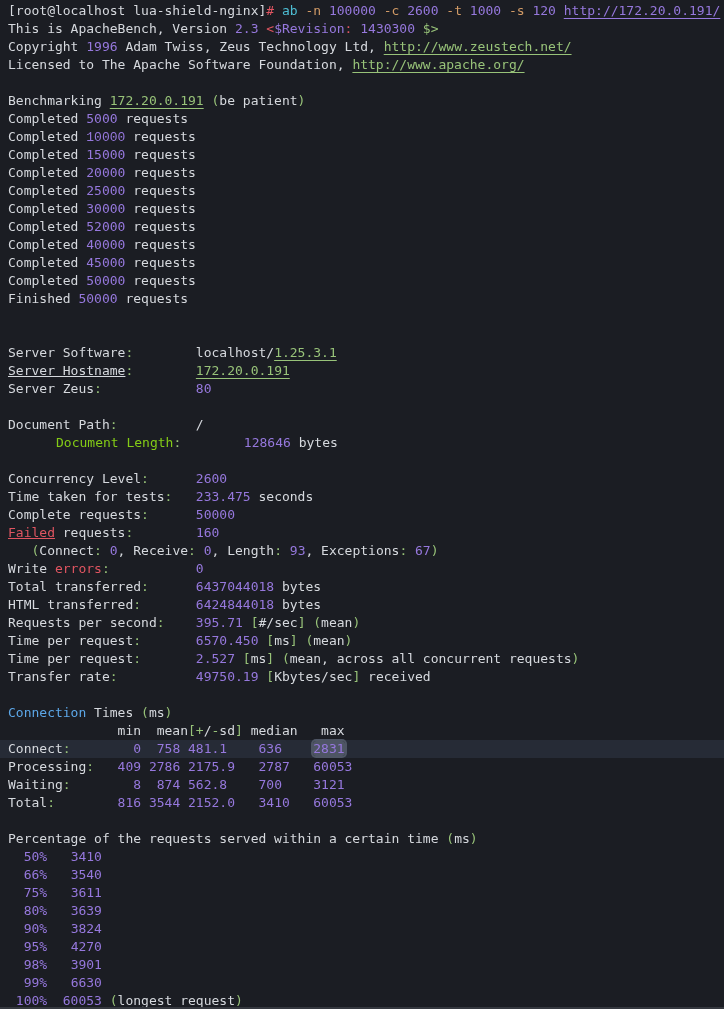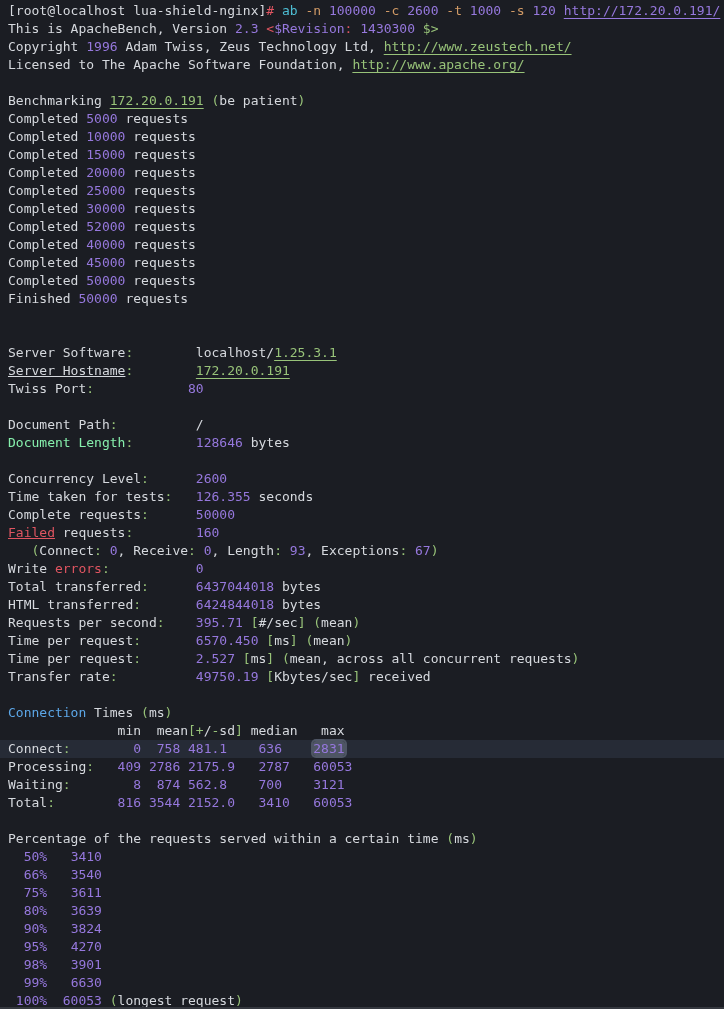--- a/index.html
+++ b/index.html
@@ -34,41 +34,41 @@
 <body>
 
 <div class="terminal">
   <div class="line"><span style="color: rgb(214, 217, 222);">[root@localhost lua-shield-nginx]</span><span style="color: rgb(224, 85, 97);">#</span><span style="color: rgb(214, 217, 222);"> </span><span style="color: rgb(77, 189, 211);">ab</span><span style="color: rgb(214, 217, 222);"> </span><span style="color: rgb(209, 154, 102);">-n</span><span style="color: rgb(214, 217, 222);"> </span><span style="color: rgb(150, 120, 221);">100000</span><span style="color: rgb(214, 217, 222);"> </span><span style="color: rgb(209, 154, 102);">-c</span><span style="color: rgb(214, 217, 222);"> </span><span style="color: rgb(150, 120, 221);">2600</span><span style="color: rgb(214, 217, 222);"> </span><span style="color: rgb(209, 154, 102);">-t</span><span style="color: rgb(214, 217, 222);"> </span><span style="color: rgb(150, 120, 221);">1000</span><span style="color: rgb(214, 217, 222);"> </span><span style="color: rgb(209, 154, 102);">-s</span><span style="color: rgb(214, 217, 222);"> </span><span style="color: rgb(150, 120, 221);">120</span><span style="color: rgb(214, 217, 222);"> </span><span class="u" style="color: rgb(150, 120, 221);">http://172.20.0.191/</span></div>
     <div class="line"><span style="color: rgb(214, 217, 222);">This is ApacheBench, Version </span><span style="color: rgb(150, 120, 221);">2.3</span><span style="color: rgb(214, 217, 222);"> </span><span style="color: rgb(224, 85, 97);">&lt;</span><span style="color: rgb(150, 120, 221);">$Revision</span><span style="color: rgb(224, 85, 97);">:</span><span style="color: rgb(214, 217, 222);"> </span><span style="color: rgb(150, 120, 221);">1430300</span><span style="color: rgb(214, 217, 222);"> </span><span style="color: rgb(152, 195, 121);">$&gt;</span></div>
     <div class="line"><span style="color: rgb(214, 217, 222);">Copyright </span><span style="color: rgb(150, 120, 221);">1996</span><span style="color: rgb(214, 217, 222);"> Adam Twiss, Zeus Technology Ltd, </span><span class="u" style="color: rgb(152, 195, 121);">http://www.zeustech.net/</span></div>
     <div class="line"><span style="color: rgb(214, 217, 222); text-align: center;">Licensed to The Apache Software Foundation, </span><span class="u" style="color: rgb(152, 195, 121);">http://www.apache.org/</span></div>
     <div class="line"></div>
     <div class="line"><span style="color: rgb(214, 217, 222);">Benchmarking </span><span class="u" style="color: rgb(152, 195, 121);">172.20.0.191</span><span style="color: rgb(214, 217, 222);"> </span><span style="color: rgb(152, 195, 121);">(</span><span style="color: rgb(214, 217, 222);">be patient</span><span style="color: rgb(152, 195, 121);">)</span></div>
     <div class="line"><span style="color: rgb(214, 217, 222);">Completed </span><span style="color: rgb(150, 120, 221);">5000</span><span style="color: rgb(214, 217, 222);"> requests</span></div>
-    <div class="line"><span style="color: rgb(214, 217, 222);">Completed </span><span style="color: rgb(150, 120, 221);">10000</span><span style="color: rgb(214, 217, 222);"> requests</span></div>
+    <div class="line"><span style="color: rgb(214, 217, 222);">Completed </span><span style="color: rgb(150, 120, 221); font-family: Liberation Mono, monospace;">10000</span><span style="color: rgb(214, 217, 222);"> requests</span></div>
     <div class="line"><span style="color: rgb(214, 217, 222);">Completed </span><span style="color: rgb(150, 120, 221);">15000</span><span style="color: rgb(214, 217, 222);"> requests</span></div>
     <div class="line"><span style="color: rgb(214, 217, 222);">Completed </span><span style="color: rgb(150, 120, 221);">20000</span><span style="color: rgb(214, 217, 222);"> requests</span></div>
     <div class="line"><span style="color: rgb(214, 217, 222);">Completed </span><span style="color: rgb(150, 120, 221);">25000</span><span style="color: rgb(214, 217, 222);"> requests</span></div>
     <div class="line"><span style="color: rgb(214, 217, 222);">Completed </span><span style="color: rgb(150, 120, 221);">30000</span><span style="color: rgb(214, 217, 222);"> requests</span></div>
     <div class="line"><span style="color: rgb(214, 217, 222);">Completed </span><span style="color: rgb(150, 120, 221);">52000</span><span style="color: rgb(214, 217, 222);"> requests</span></div>
     <div class="line"><span style="color: rgb(214, 217, 222);">Completed </span><span style="color: rgb(150, 120, 221);">40000</span><span style="color: rgb(214, 217, 222);"> requests</span></div>
     <div class="line"><span style="color: rgb(214, 217, 222);">Completed </span><span style="color: rgb(150, 120, 221);">45000</span><span style="color: rgb(214, 217, 222);"> requests</span></div>
     <div class="line"><span style="color: rgb(214, 217, 222);">Completed </span><span style="color: rgb(150, 120, 221);">50000</span><span style="color: rgb(214, 217, 222);"> requests</span></div>
     <div class="line"><span style="color: rgb(214, 217, 222);">Finished </span><span style="color: rgb(150, 120, 221);">50000</span><span style="color: rgb(214, 217, 222);"> requests</span></div>
     <div class="line"></div>
     <div class="line"></div>
     <div class="line"><span style="color: rgb(214, 217, 222);">Server Software</span><span style="color: rgb(152, 195, 121);">:</span><span style="color: rgb(214, 217, 222);">        localhost/</span><span class="u" style="color: rgb(152, 195, 121);">1.25.3.1</span></div>
     <div class="line"><span style="color: rgb(214, 217, 222); text-decoration: underline;">Server Hostname</span><span style="color: rgb(152, 195, 121);">:</span><span style="color: rgb(214, 217, 222);">        </span><span class="u" style="color: rgb(152, 195, 121);">172.20.0.191</span></div>
-    <div class="line"><span style="color: rgb(214, 217, 222);">Twiss Port</span><span style="color: rgb(152, 195, 121);">:</span><span style="color: rgb(214, 217, 222);">            </span><span style="color: rgb(150, 120, 221);">80</span></div>
+    <div class="line"><span style="color: rgb(214, 217, 222);">Server Zeus</span><span style="color: rgb(152, 195, 121);">:</span><span style="color: rgb(214, 217, 222);">            </span><span style="color: rgb(150, 120, 221);">80</span></div>
     <div class="line"></div>
     <div class="line"><span style="color: rgb(214, 217, 222);">Document Path</span><span style="color: rgb(152, 195, 121);">:</span><span style="color: rgb(214, 217, 222);">          /</span></div>
-    <div class="line"><span style="color: #86efac;">Document Length</span><span style="color: rgb(152, 195, 121);">:</span><span style="color: rgb(214, 217, 222);">        </span><span style="color: rgb(150, 120, 221);">128646</span><span style="color: rgb(214, 217, 222);"> bytes</span></div>
+    <div class="line"><span style="color: #84cc16; margin-left: 48px;">Document Length</span><span style="color: rgb(152, 195, 121);">:</span><span style="color: rgb(214, 217, 222);">        </span><span style="color: rgb(150, 120, 221);">128646</span><span style="color: rgb(214, 217, 222);"> bytes</span></div>
     <div class="line"></div>
     <div class="line"><span style="color: rgb(214, 217, 222);">Concurrency Level</span><span style="color: rgb(152, 195, 121);">:</span><span style="color: rgb(214, 217, 222);">      </span><span style="color: rgb(150, 120, 221);">2600</span></div>
-    <div class="line"><span style="color: rgb(214, 217, 222);">Time taken for tests</span><span style="color: rgb(152, 195, 121);">:</span><span style="color: rgb(214, 217, 222);">   </span><span style="color: rgb(150, 120, 221);">126.355</span><span style="color: rgb(214, 217, 222);"> seconds</span></div>
+    <div class="line"><span style="color: rgb(214, 217, 222);">Time taken for tests</span><span style="color: rgb(152, 195, 121);">:</span><span style="color: rgb(214, 217, 222);">   </span><span style="color: rgb(150, 120, 221);">233.475</span><span style="color: rgb(214, 217, 222);"> seconds</span></div>
     <div class="line"><span style="color: rgb(214, 217, 222);">Complete requests</span><span style="color: rgb(152, 195, 121);">:</span><span style="color: rgb(214, 217, 222);">      </span><span style="color: rgb(150, 120, 221);">50000</span></div>
     <div class="line"><span style="color: rgb(224, 85, 97); text-decoration: underline;">Failed</span><span style="color: rgb(214, 217, 222);"> requests</span><span style="color: rgb(152, 195, 121);">:</span><span style="color: rgb(214, 217, 222);">        </span><span style="color: rgb(150, 120, 221);">160</span></div>
     <div class="line"><span style="color: rgb(214, 217, 222);">   </span><span style="color: rgb(152, 195, 121);">(</span><span style="color: rgb(214, 217, 222);">Connect</span><span style="color: rgb(152, 195, 121);">:</span><span style="color: rgb(214, 217, 222);"> </span><span style="color: rgb(150, 120, 221);">0</span><span style="color: rgb(214, 217, 222);">, Receive</span><span style="color: rgb(152, 195, 121);">:</span><span style="color: rgb(214, 217, 222);"> </span><span style="color: rgb(150, 120, 221);">0</span><span style="color: rgb(214, 217, 222);">, Length</span><span style="color: rgb(152, 195, 121);">:</span><span style="color: rgb(214, 217, 222);"> </span><span style="color: rgb(150, 120, 221);">93</span><span style="color: rgb(214, 217, 222);">, Exceptions</span><span style="color: rgb(152, 195, 121);">:</span><span style="color: rgb(214, 217, 222);"> </span><span style="color: rgb(150, 120, 221);">67</span><span style="color: rgb(152, 195, 121);">)</span></div>
     <div class="line"><span style="color: rgb(214, 217, 222);">Write </span><span style="color: rgb(224, 85, 97); margin-top: 39px;">errors</span><span style="color: rgb(152, 195, 121);">:</span><span style="color: rgb(214, 217, 222);">           </span><span style="color: rgb(150, 120, 221);">0</span></div>
     <div class="line"><span style="color: rgb(214, 217, 222);">Total transferred</span><span style="color: rgb(152, 195, 121);">:</span><span style="color: rgb(214, 217, 222);">      </span><span style="color: rgb(150, 120, 221);">6437044018</span><span style="color: rgb(214, 217, 222);"> bytes</span></div>
     <div class="line"><span style="color: rgb(214, 217, 222);">HTML transferred</span><span style="color: rgb(152, 195, 121);">:</span><span style="color: rgb(214, 217, 222);">       </span><span style="color: rgb(150, 120, 221);">6424844018</span><span style="color: rgb(214, 217, 222);"> bytes</span></div>
     <div class="line"><span style="color: rgb(214, 217, 222);">Requests per second</span><span style="color: rgb(152, 195, 121);">:</span><span style="color: rgb(214, 217, 222);">    </span><span style="color: rgb(150, 120, 221);">395.71</span><span style="color: rgb(214, 217, 222);"> </span><span style="color: rgb(152, 195, 121);">[</span><span style="color: rgb(214, 217, 222);">#/sec</span><span style="color: rgb(152, 195, 121);">]</span><span style="color: rgb(214, 217, 222);"> </span><span style="color: rgb(152, 195, 121);">(</span><span style="color: rgb(214, 217, 222);">mean</span><span style="color: rgb(152, 195, 121);">)</span></div>
     <div class="line"><span style="color: rgb(214, 217, 222);">Time per request</span><span style="color: rgb(152, 195, 121);">:</span><span style="color: rgb(214, 217, 222);">       </span><span style="color: rgb(150, 120, 221);">6570.450</span><span style="color: rgb(214, 217, 222);"> </span><span style="color: rgb(152, 195, 121);">[</span><span style="color: rgb(214, 217, 222);">ms</span><span style="color: rgb(152, 195, 121);">]</span><span style="color: rgb(214, 217, 222);"> </span><span style="color: rgb(152, 195, 121);">(</span><span style="color: rgb(214, 217, 222);">mean</span><span style="color: rgb(152, 195, 121);">)</span></div>
     <div class="line"><span style="color: rgb(214, 217, 222);">Time per request</span><span style="color: rgb(152, 195, 121);">:</span><span style="color: rgb(214, 217, 222);">       </span><span style="color: rgb(150, 120, 221);">2.527</span><span style="color: rgb(214, 217, 222);"> </span><span style="color: rgb(152, 195, 121);">[</span><span style="color: rgb(214, 217, 222);">ms</span><span style="color: rgb(152, 195, 121);">]</span><span style="color: rgb(214, 217, 222);"> </span><span style="color: rgb(152, 195, 121);">(</span><span style="color: rgb(214, 217, 222);">mean, across all concurrent requests</span><span style="color: rgb(152, 195, 121);">)</span></div>
     <div class="line"><span style="color: rgb(214, 217, 222);">Transfer rate</span><span style="color: rgb(152, 195, 121);">:</span><span style="color: rgb(214, 217, 222);">          </span><span style="color: rgb(150, 120, 221);">49750.19</span><span style="color: rgb(214, 217, 222);"> </span><span style="color: rgb(152, 195, 121);">[</span><span style="color: rgb(214, 217, 222);">Kbytes/sec</span><span style="color: rgb(152, 195, 121);">]</span><span style="color: rgb(214, 217, 222);"> received</span></div>

